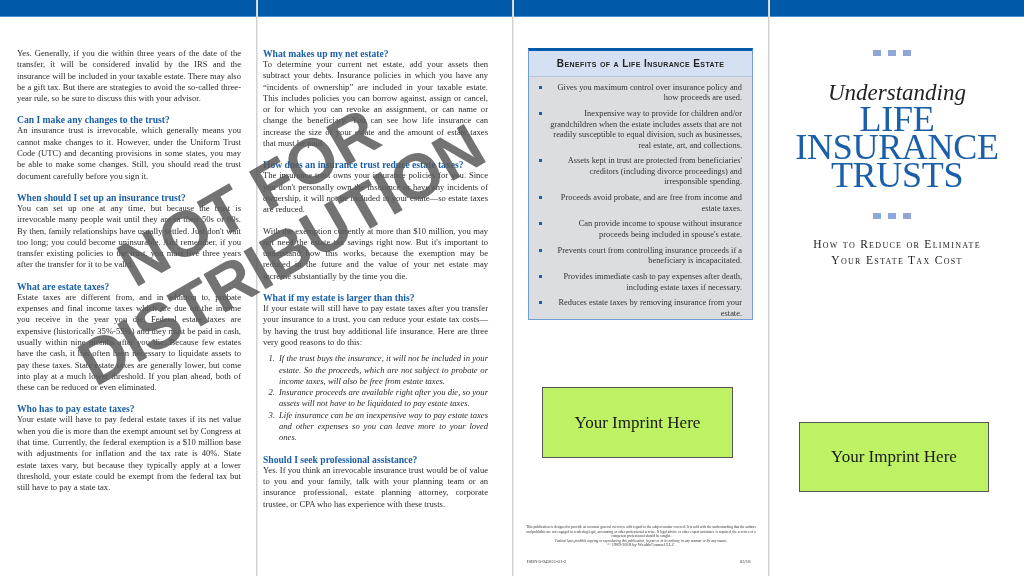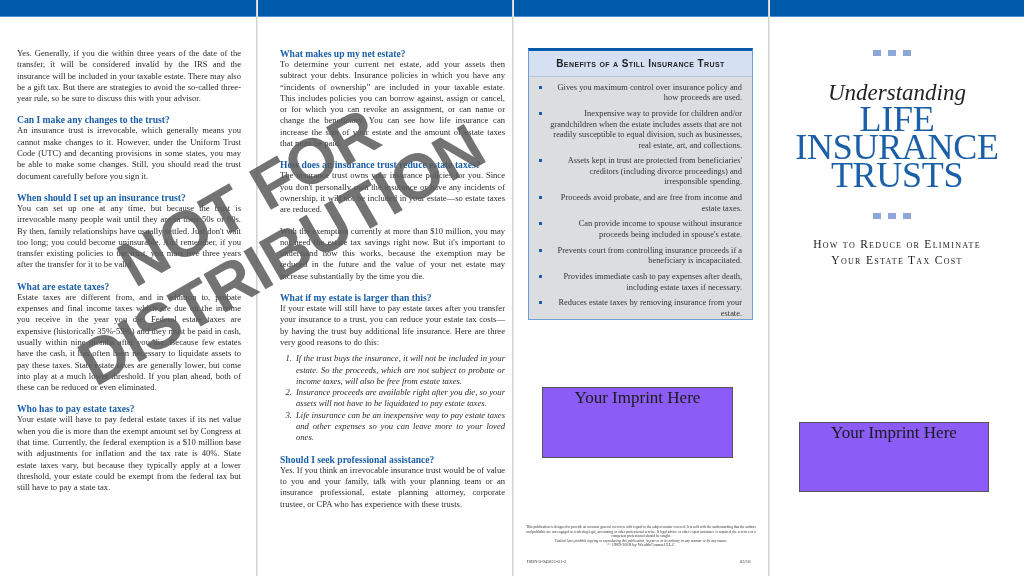--- a/index.html
+++ b/index.html
@@ -17,22 +17,22 @@
   ol.reasons li { margin-bottom:0; padding-left:2px; }
   .benefits { position:absolute; left:528px; top:48px; width:225px; height:272px; box-sizing:border-box;
               border:1px solid #6e9fd4; border-top:3px solid #005aaa; background:#dcdde0; }
   .benefits-title { background:#d5e0f2; height:25px; line-height:25px; text-align:center;
                     font-family:"Liberation Sans","DejaVu Sans",sans-serif; font-weight:bold;
                     font-size:10px; letter-spacing:0.4px; color:#222; border-bottom:1px solid #b9c4d6; }
   .benefits ul { list-style:none; margin:0; padding:6px 10px 0 10px; }
   .benefits li { position:relative; padding-left:10px; font-size:8.4px; line-height:10.4px;
                  margin-bottom:5.5px; color:#333; text-align:right; }
   .bullet { position:absolute; left:0; top:3px; width:3px; height:3px; background:#1a5fa8; }
-  .imprint { position:absolute; box-sizing:border-box; border:1.5px solid #555; background:#8b5cf6;
-             display:flex; align-items:flex-start; justify-content:center;
+  .imprint { position:absolute; box-sizing:border-box; border:1.5px solid #555; background:#bef264;
+             display:flex; align-items:center; justify-content:center;
              font-size:17px; color:#1a1a1a; }
   .fine { position:absolute; left:525px; top:525px; width:232px; font-size:3.6px; line-height:4.5px;
           text-align:center; color:#333; }
   .fine .it { font-style:italic; }
   .copyright { font-size:4.5px; }
   .isbn { position:absolute; left:527px; top:559px; font-size:4.6px; color:#333; }
   .date { position:absolute; left:740px; top:559px; font-size:4.6px; color:#333; }
   .squares { position:absolute; display:flex; gap:7px; }
   .sq { width:8px; height:6px; background:#8ea6d8; }
   .cover-title { position:absolute; left:770px; width:254px; text-align:center; }
@@ -63,40 +63,40 @@
   <p class="q">Can I make any changes to the trust?</p>
   <p class="a">An insurance trust is irrevocable, which generally means you cannot make changes to it. However, under the Uniform Trust Code (UTC) and decanting provisions in some states, you may be able to make some changes. Still, you should read the trust document carefully before you sign it.</p>
   <p class="q">When should I set up an insurance trust?</p>
   <p class="a">You can set up one at any time, but because the trust is irrevocable many people wait until they are in their 50s or 60s. By then, family relationships have usually settled. Just don't wait too long; you could become uninsurable. And remember, if you transfer existing policies to the trust, you must live three years after the transfer for it to be valid.</p>
   <p class="q">What are estate taxes?</p>
   <p class="a">Estate taxes are different from, and in addition to, probate expenses and final income taxes which are due on the income you receive in the year you die. Federal estate taxes are expensive (historically 35%-55%) and they must be paid in cash, usually within nine months after you die. Because few estates have the cash, it has often been necessary to liquidate assets to pay these taxes. State estate taxes are generally lower, but come into play at a much lower threshold. If you plan ahead, both of these can be reduced or even eliminated.</p>
   <p class="q">Who has to pay estate taxes?</p>
   <p class="a">Your estate will have to pay federal estate taxes if its net value when you die is more than the exempt amount set by Congress at that time. Currently, the federal exemption is a $10 million base with adjustments for inflation and the tax rate is 40%. State estate taxes vary, but because they typically apply at a lower threshold, your estate could be exempt from the federal tax but still have to pay a state tax.</p>
 </div>
 
-<div class="col" style="left:280px;top:48px;width:225px;">
+<div class="col" style="left:263px;top:48px;width:225px;">
   <p class="q">What makes up my net estate?</p>
   <p class="a">To determine your current net estate, add your assets then subtract your debts. Insurance policies in which you have any “incidents of ownership” are included in your taxable estate. This includes policies you can borrow against, assign or cancel, or for which you can revoke an assignment, or can name or change the beneficiary. You can see how life insurance can increase the size of your estate and the amount of estate taxes that must be paid.</p>
   <p class="q">How does an insurance trust reduce estate taxes?</p>
   <p class="a">The insurance trust owns your insurance policies for you. Since you don't personally own the insurance or have any incidents of ownership, it will not be included in your estate—so estate taxes are reduced.</p>
   <p class="a">With the exemption currently at more than $10 million, you may not need the estate tax savings right now. But it's important to understand how this works, because the exemption may be reduced in the future and the value of your net estate may increase substantially by the time you die.</p>
   <p class="q">What if my estate is larger than this?</p>
   <p class="a" style="margin-bottom:5px;">If your estate will still have to pay estate taxes after you transfer your insurance to a trust, you can reduce your estate tax costs—by having the trust buy additional life insurance. Here are three very good reasons to do this:</p>
   <ol class="reasons">
     <li>If the trust buys the insurance, it will not be included in your estate. So the proceeds, which are not subject to probate or income taxes, will also be free from estate taxes.</li>
     <li>Insurance proceeds are available right after you die, so your assets will not have to be liquidated to pay estate taxes.</li>
     <li>Life insurance can be an inexpensive way to pay estate taxes and other expenses so you can leave more to your loved ones.</li>
   </ol>
   <p class="q">Should I seek professional assistance?</p>
   <p class="a">Yes. If you think an irrevocable insurance trust would be of value to you and your family, talk with your planning team or an insurance professional, estate planning attorney, corporate trustee, or CPA who has experience with these trusts.</p>
 </div>
 
 <div class="benefits">
   <div class="benefits-title">
-    <span style="font-variant:small-caps;">Benefits of a Still Insurance Trust</span>
+    <span style="font-variant:small-caps;">Benefits of a Life Insurance Estate</span>
   </div>
   <ul>
     <li><span class="bullet"></span><span>Gives you maximum control over insurance policy and how proceeds are used.</span></li>
     <li><span class="bullet"></span><span>Inexpensive way to provide for children and/or grandchildren when the estate includes assets that are not readily susceptible to equal division, such as businesses, real estate, art, and collections.</span></li>
     <li><span class="bullet"></span><span>Assets kept in trust are protected from beneficiaries' creditors (including divorce proceedings) and irresponsible spending.</span></li>
     <li><span class="bullet"></span><span>Proceeds avoid probate, and are free from income and estate taxes.</span></li>
     <li><span class="bullet"></span><span>Can provide income to spouse without insurance proceeds being included in spouse's estate.</span></li>
     <li><span class="bullet"></span><span>Prevents court from controlling insurance proceeds if a beneficiary is incapacitated.</span></li>
     <li><span class="bullet"></span><span>Provides immediate cash to pay expenses after death, including estate taxes if necessary.</span></li>
     <li><span class="bullet"></span><span>Reduces estate taxes by removing insurance from your estate.</span></li>

